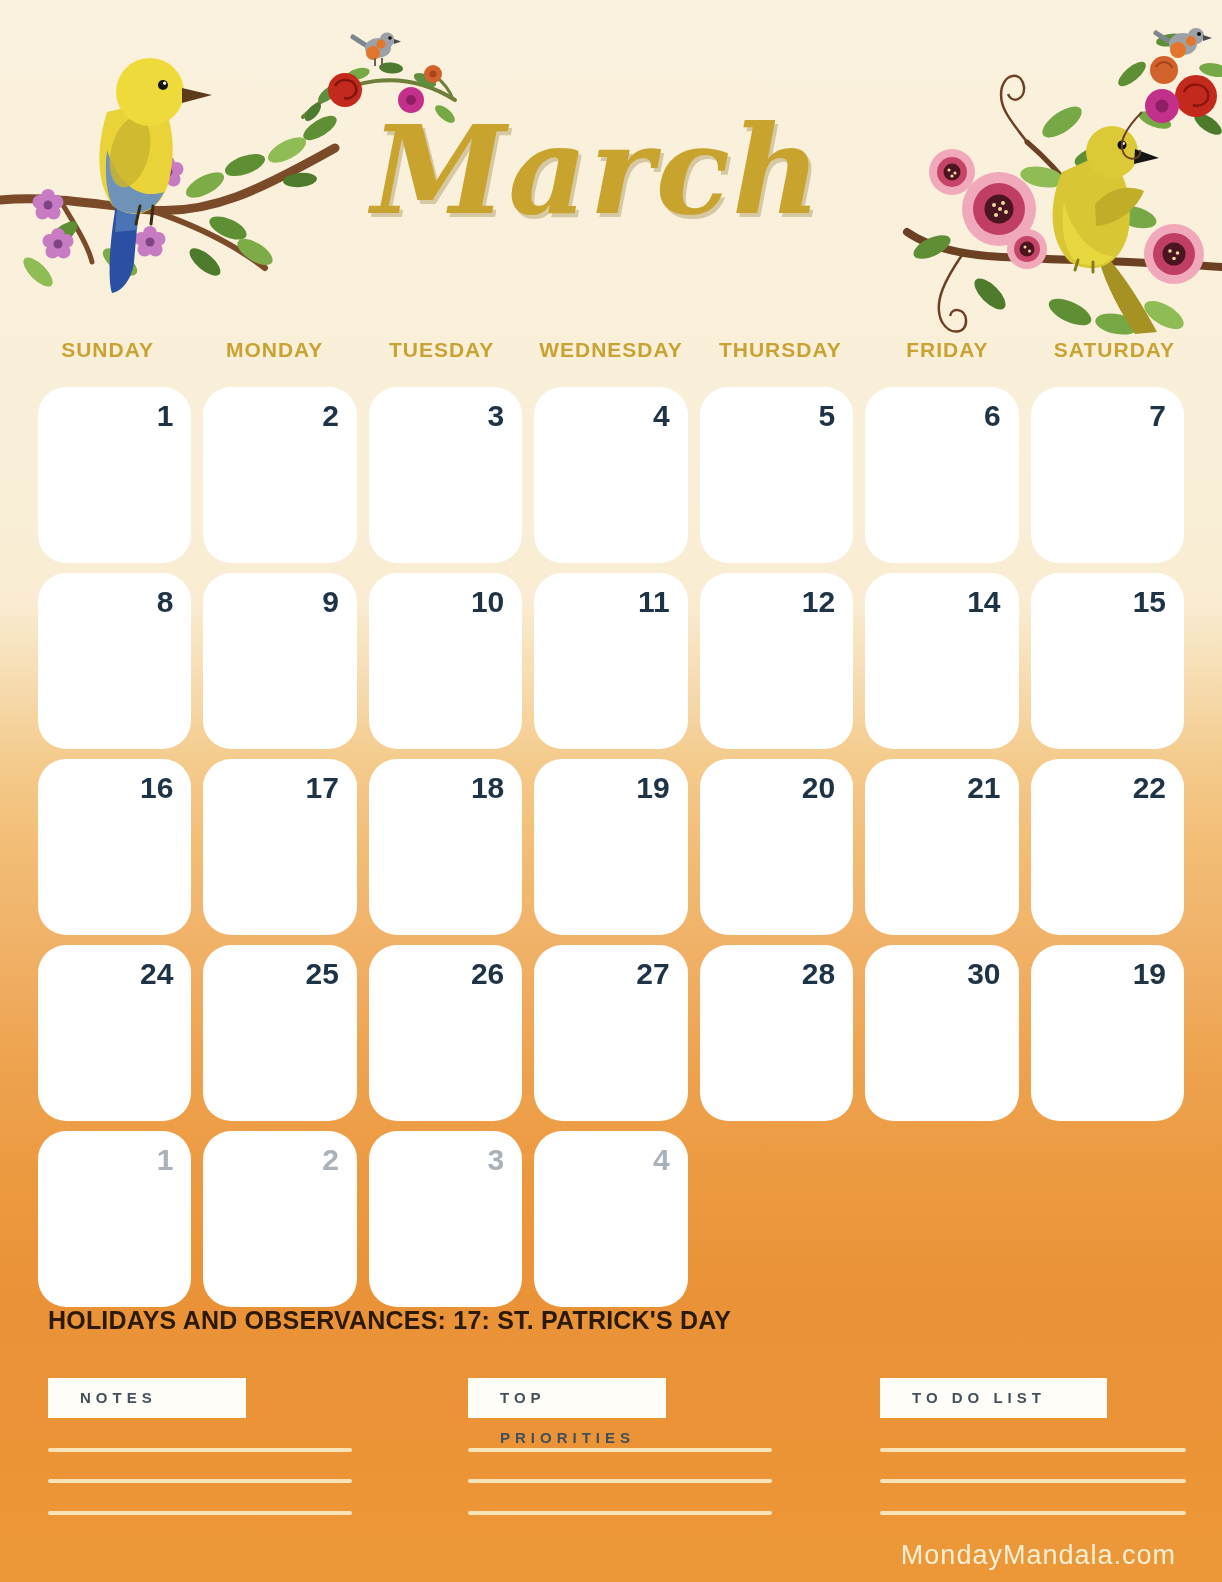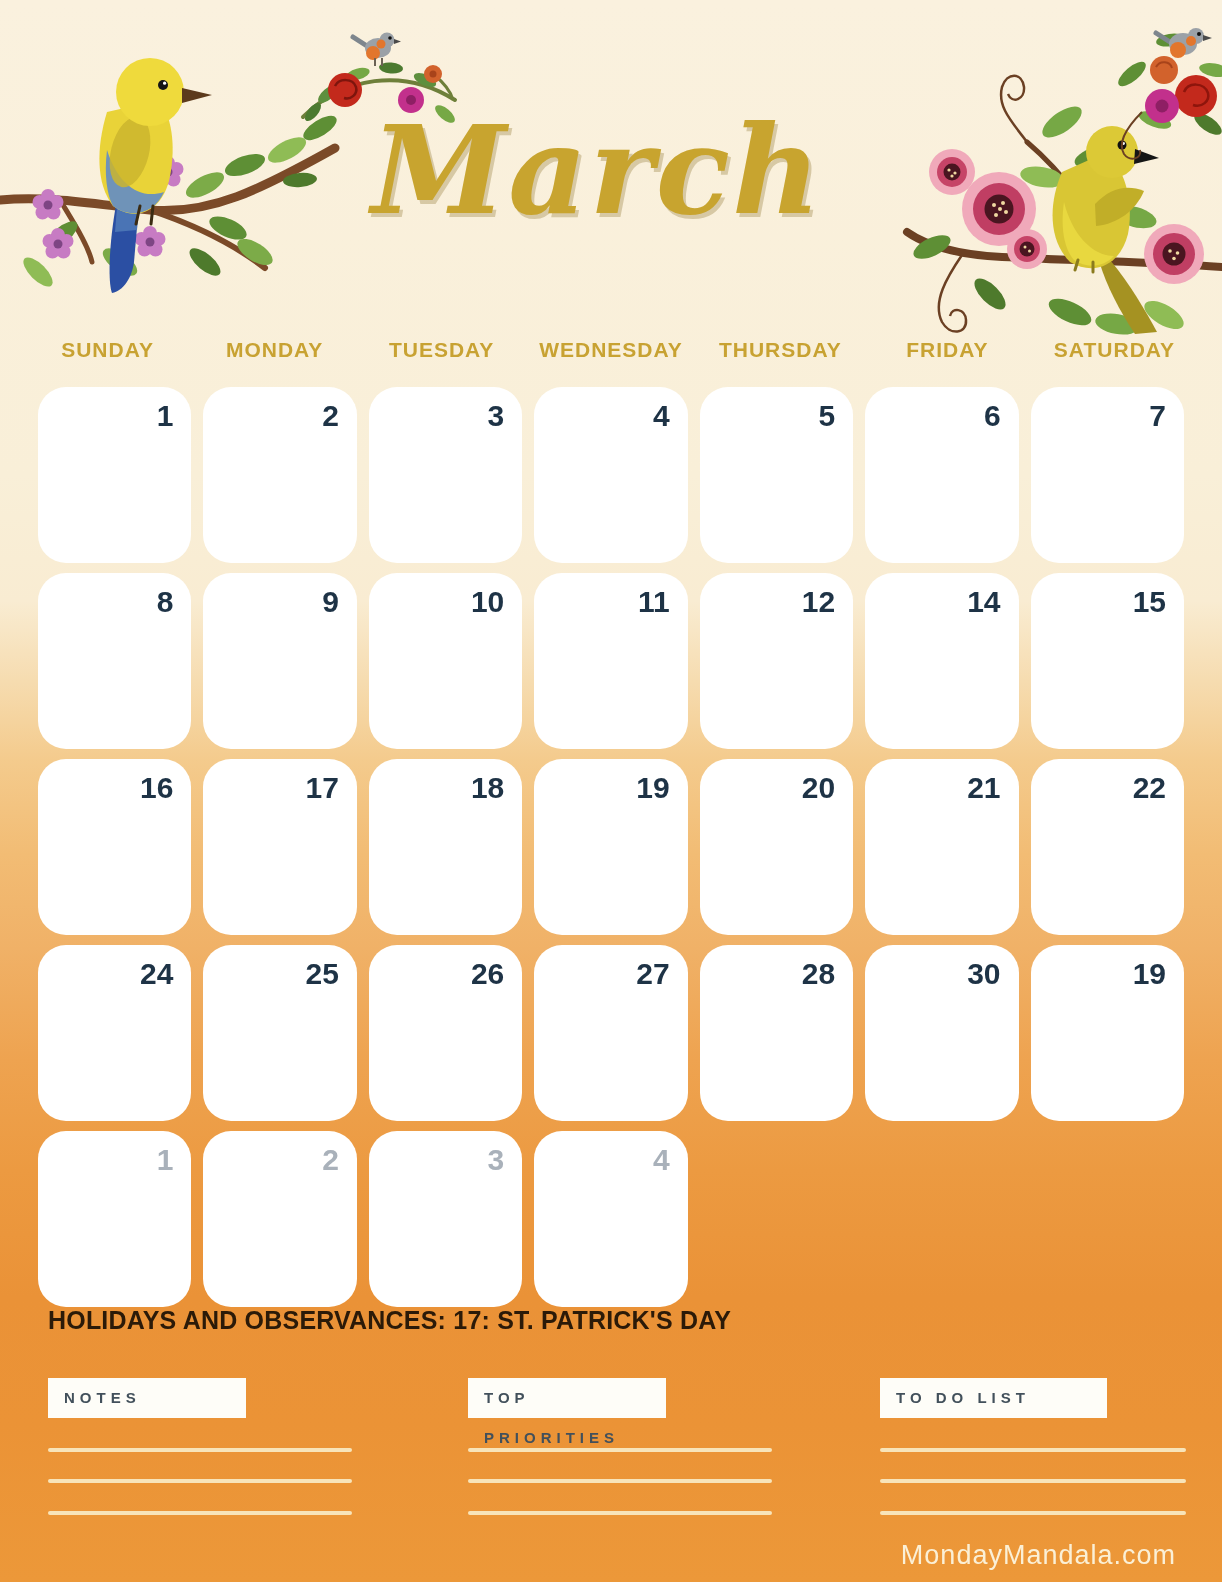--- a/index.html
+++ b/index.html
@@ -72,21 +72,21 @@
   }
   .holidays .hl-label{ font-weight:bold; }
   .holidays .hl-value{ font-weight:600; }
 
   
   .section{ position:absolute; top:1378px; }
   .section.notes{ left:48px; }
   .section.priorities{ left:468px; }
   .section.todo{ left:880px; }
   .label-box{
-    background:#FEFDF8; height:40px; line-height:40px; padding-left:16px;
+    background:#FEFDF8; height:40px; line-height:40px; padding-left:32px;
     font-size:15px; font-weight:bold; letter-spacing:5px; color:#42505B;
   }
   .notes .label-box{ width:198px; }
   .priorities .label-box{ width:198px; }
   .todo .label-box{ width:227px; }
   .rule{
     position:absolute; height:4px; background:#F8E4B9; border-radius:2px;
     width:304px; left:0;
   }
   .todo .rule{ width:306px; }

